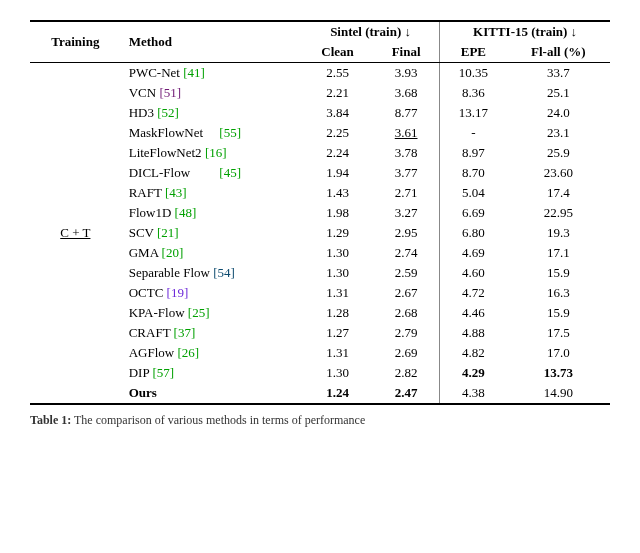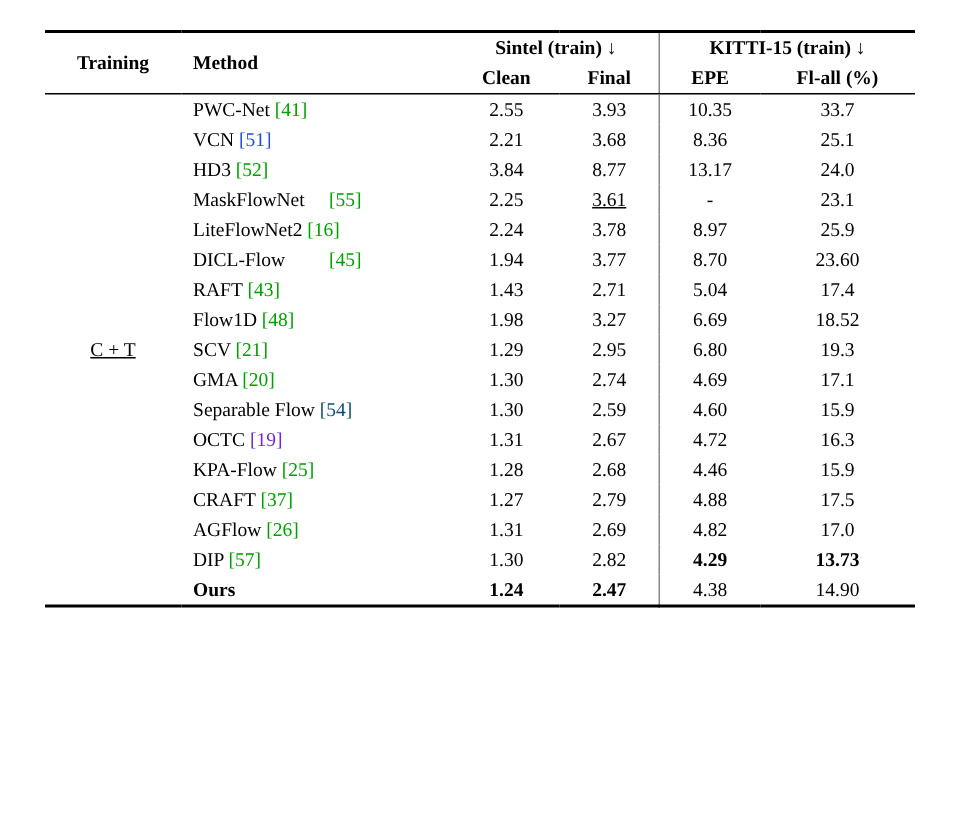--- a/index.html
+++ b/index.html
@@ -59,21 +59,21 @@
     <tbody id="table-body">
         <tr>
           <td rowspan="17" style="vertical-align: middle; text-align: center; font-style: normal; text-decoration: underline;">C + T</td>
           <td style="text-align: left; white-space: nowrap; margin-left: 21px;">PWC-Net <span style="color: rgb(0, 160, 0);">[41]</span></td>
           <td>2.55</td>
           <td style="border-right: 1px solid rgb(136, 136, 136);">3.93</td>
           <td>10.35</td>
           <td>33.7</td>
         </tr>
         <tr>
-          <td style="text-align: left; white-space: nowrap;">VCN <span style="color: #1d4ed8;">[51]</span></td>
+          <td style="text-align: left; white-space: nowrap;">VCN <span style="color: #701a75;">[51]</span></td>
           <td>2.21</td>
           <td style="border-right: 1px solid rgb(136, 136, 136);">3.68</td>
           <td>8.36</td>
           <td>25.1</td>
         </tr>
         <tr>
           <td style="text-align: left; white-space: nowrap;">HD3 <span style="color: rgb(0, 160, 0);">[52]</span></td>
           <td>3.84</td>
           <td style="border-right: 1px solid rgb(136, 136, 136); margin-top: 43px;">8.77</td>
           <td>13.17</td>
@@ -105,21 +105,21 @@
           <td>1.43</td>
           <td style="border-right: 1px solid rgb(136, 136, 136);">2.71</td>
           <td>5.04</td>
           <td>17.4</td>
         </tr>
         <tr>
           <td style="text-align: left; white-space: nowrap;">Flow1D <span style="color: rgb(0, 160, 0);">[48]</span></td>
           <td>1.98</td>
           <td style="border-right: 1px solid rgb(136, 136, 136);">3.27</td>
           <td>6.69</td>
-          <td>18.52</td>
+          <td>22.95</td>
         </tr>
         <tr>
           <td style="text-align: left; white-space: nowrap;">SCV <span style="color: rgb(0, 160, 0);">[21]</span></td>
           <td>1.29</td>
           <td style="border-right: 1px solid rgb(136, 136, 136);">2.95</td>
           <td>6.80</td>
           <td>19.3</td>
         </tr>
         <tr>
           <td style="text-align: left; white-space: nowrap;">GMA <span style="color: rgb(0, 160, 0);">[20]</span></td>
@@ -172,13 +172,14 @@
         </tr>
         <tr style="border-bottom: 2px solid rgb(0, 0, 0);">
           <td style="text-align: left; white-space: nowrap;"><strong>Ours</strong></td>
           <td><strong>1.24</strong></td>
           <td style="border-right: 1px solid rgb(136, 136, 136);"><strong>2.47</strong></td>
           <td>4.38</td>
           <td>14.90</td>
         </tr>
       </tbody>
   </table>
+  <div class="caption"><span>Table 1:</span> The comparison of various methods in terms of performance</div>
 </div>
 
 </body></html>

